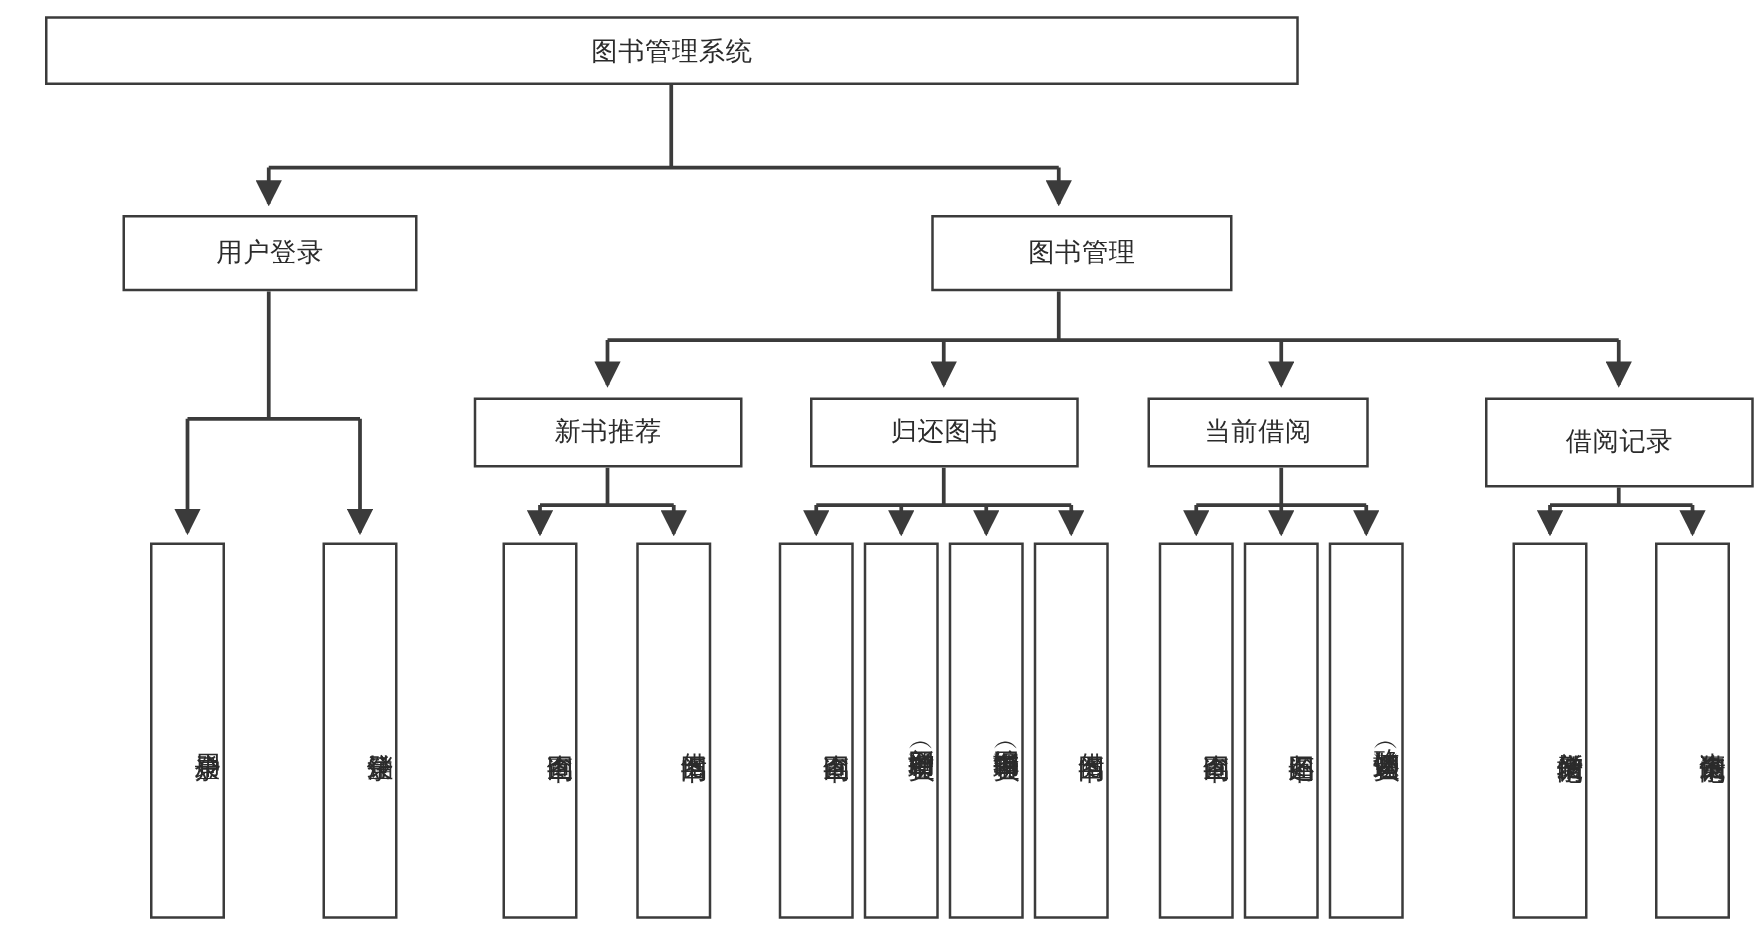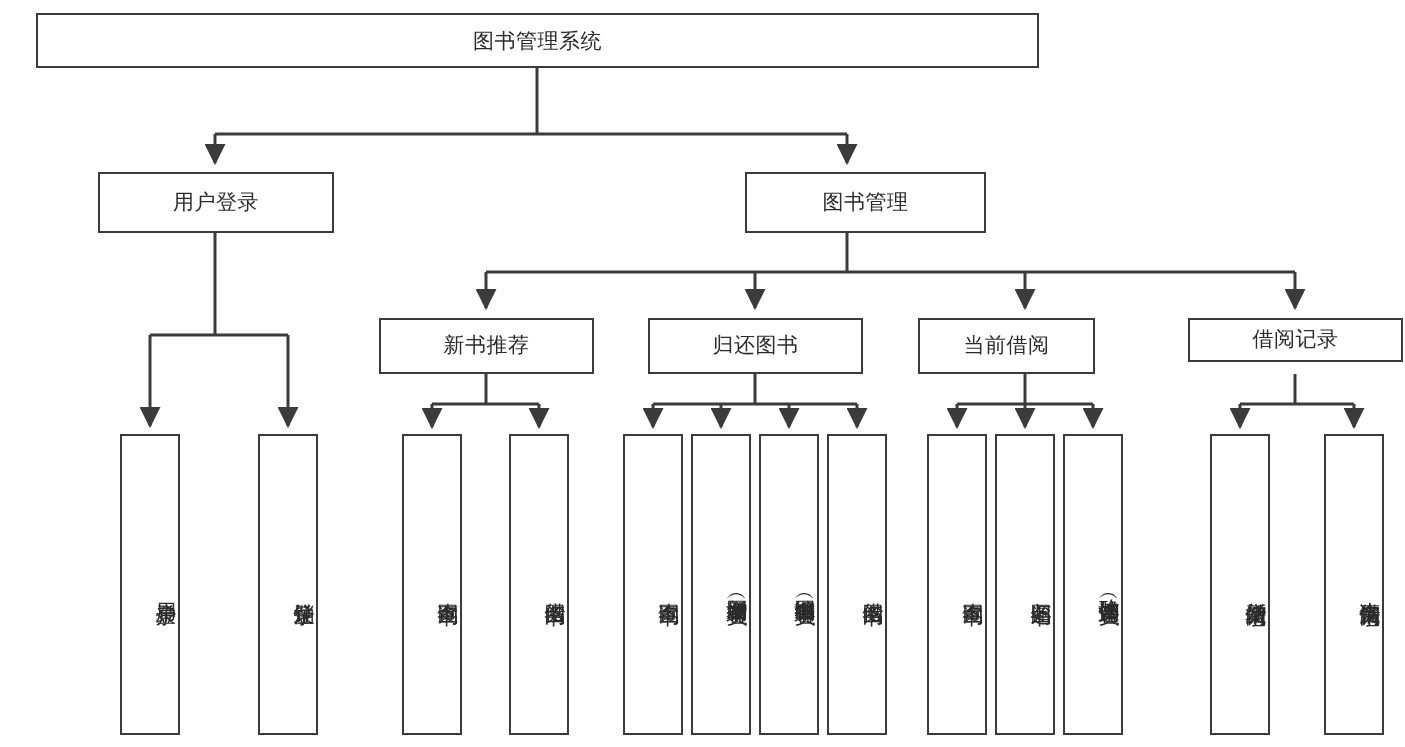--- a/index.html
+++ b/index.html
@@ -140,21 +140,21 @@
 
   <div class="node node-h" style="left:363px; top:318px; width:215px; height:56px;">
     <span>新书推荐</span>
   </div>
   <div class="node node-h" style="left:632px; top:318px; width:215px; height:56px;">
     <span>归还图书</span>
   </div>
   <div class="node node-h" style="left:902px; top:318px; width:177px; height:56px;">
     <span>当前借阅</span>
   </div>
-  <div class="node node-h" style="left:1172px; top:318px; width:215px; height:44px;">
+  <div class="node node-h" style="left:1172px; top:318px; width:215px; height:72px;">
     <span>借阅记录</span>
   </div>
 
   <div class="node node-v" style="left:104px; top:434px; width:60px; height:301px;">
     <span>用户登录</span>
   </div>
   <div class="node node-v" style="left:242px; top:434px; width:60px; height:301px;">
     <span>注销登录</span>
   </div>
 

